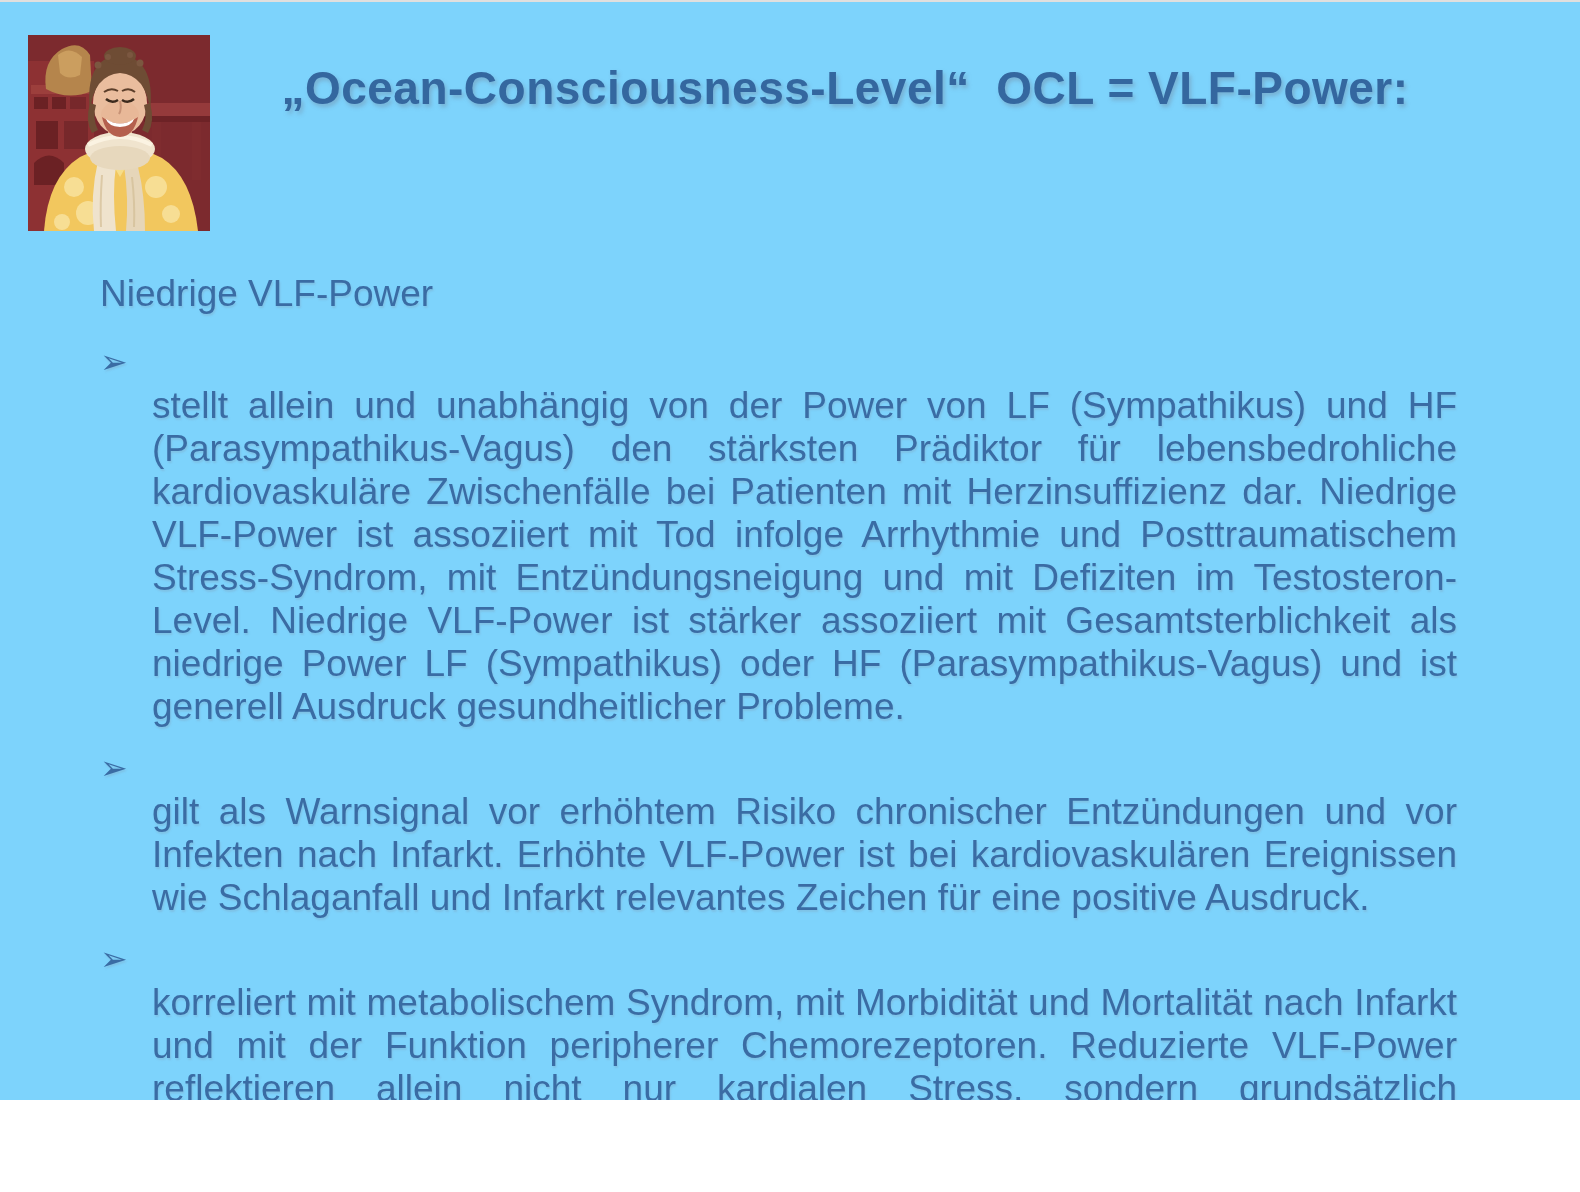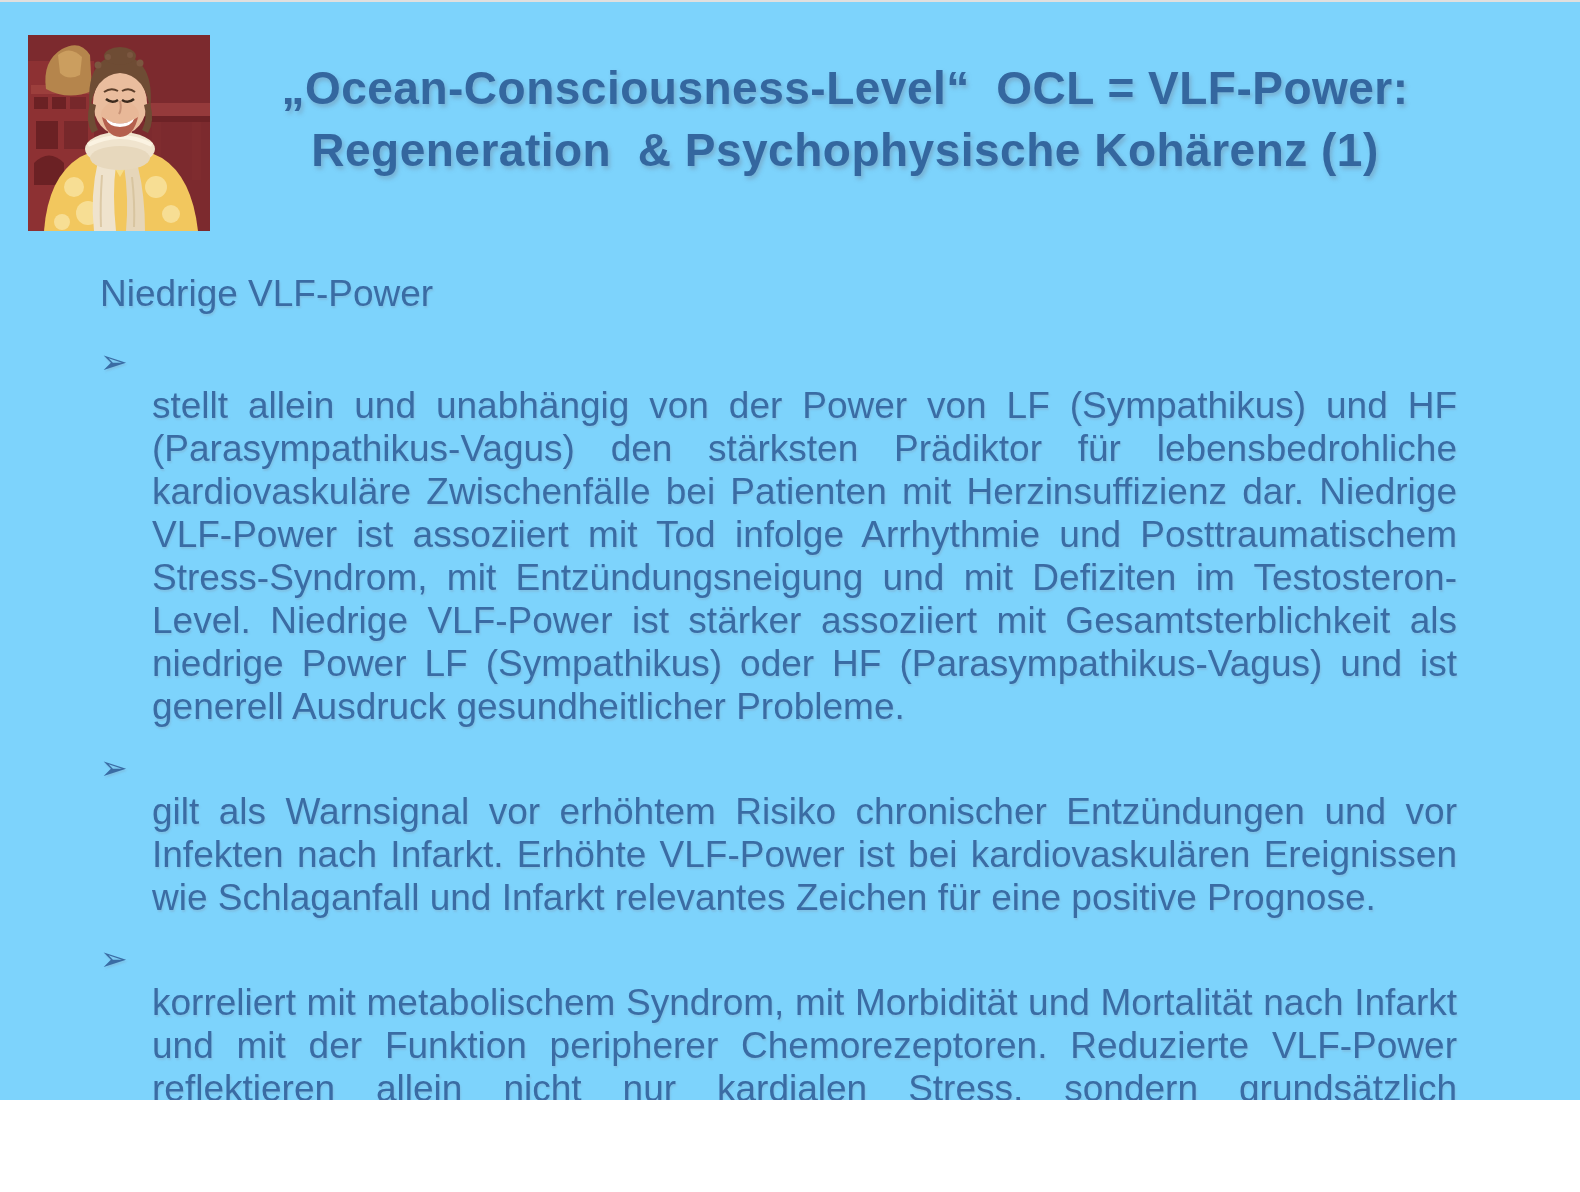--- a/index.html
+++ b/index.html
@@ -137,34 +137,33 @@
 
       <path d="M92 66 q2 8 -1 13" stroke="#c79276" stroke-width="2" fill="none"></path>
 
       <path d="M74 82 Q92 95 110 82 Q106 101 92 102 Q78 101 74 82 Z" fill="#b5604e"></path>
       <path d="M78 84 Q92 93 106 84 Q104 91 92 92 Q80 91 78 84 Z" fill="#ffffff"></path>
     </svg>
   </div>
 
   <div class="title">
     <div>„Ocean-Consciousness-Level“ &nbsp;OCL = VLF-Power:</div>
-    <div>Regeneration &nbsp;&amp; Psychophysische Kohärenz (1)</div>
   </div>
 
   <div class="content">
     <p class="content-heading">Niedrige VLF-Power</p>
 
     <div class="bullet-item">
       <span class="bullet-marker">➢</span>
       <span class="bullet-text">stellt allein und unabhängig von der Power von LF (Sympathikus) und HF (Parasympathikus-Vagus) den stärksten Prädiktor für lebensbedrohliche kardiovaskuläre Zwischenfälle bei Patienten mit Herzinsuffizienz dar. Niedrige VLF-Power ist assoziiert mit Tod infolge Arrhythmie und Posttraumatischem Stress-Syndrom, mit Entzündungsneigung und mit Defiziten im Testosteron-Level. Niedrige VLF-Power ist stärker assoziiert mit Gesamtsterblichkeit als niedrige Power LF (Sympathikus) oder HF (Parasympathikus-Vagus) und ist generell Ausdruck gesundheitlicher Probleme.</span>
     </div>
 
     <div class="bullet-item">
       <span class="bullet-marker">➢</span>
-      <span class="bullet-text">gilt als Warnsignal vor erhöhtem Risiko chronischer Entzündungen und vor Infekten nach Infarkt. Erhöhte VLF-Power ist bei kardiovaskulären Ereignissen wie Schlaganfall und Infarkt relevantes Zeichen für eine positive Prognose.</span>
+      <span class="bullet-text">gilt als Warnsignal vor erhöhtem Risiko chronischer Entzündungen und vor Infekten nach Infarkt. Erhöhte VLF-Power ist bei kardiovaskulären Ereignissen wie Schlaganfall und Infarkt relevantes Zeichen für eine positive Ausdruck.</span>
     </div>
 
     <div class="bullet-item">
       <span class="bullet-marker">➢</span>
       <span class="bullet-text">korreliert mit metabolischem Syndrom, mit Morbidität und Mortalität nach Infarkt und mit der Funktion peripherer Chemorezeptoren. Reduzierte VLF-Power reflektieren allein nicht nur kardialen Stress, sondern grundsätzlich systemischen Stress.</span>
     </div>
   </div>
 
   <div class="copyright">© IPPM 2026</div>
 

